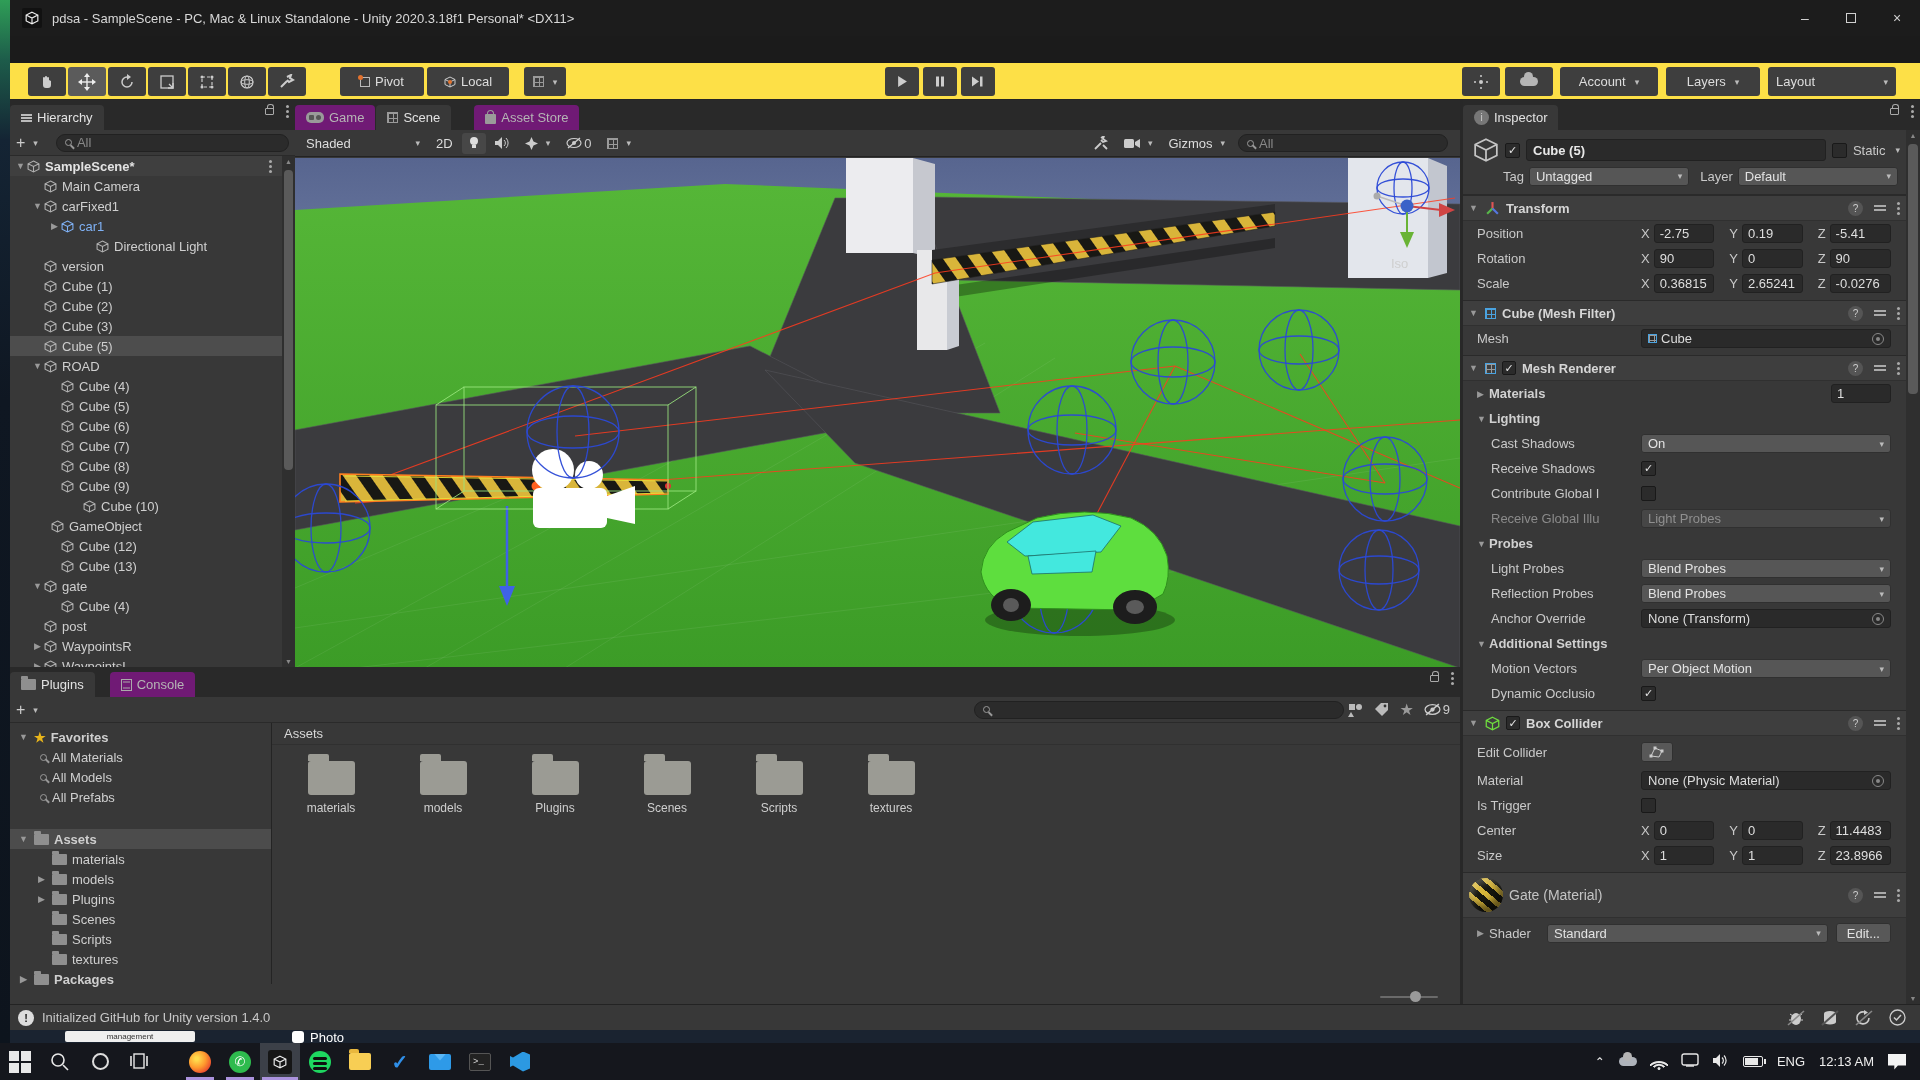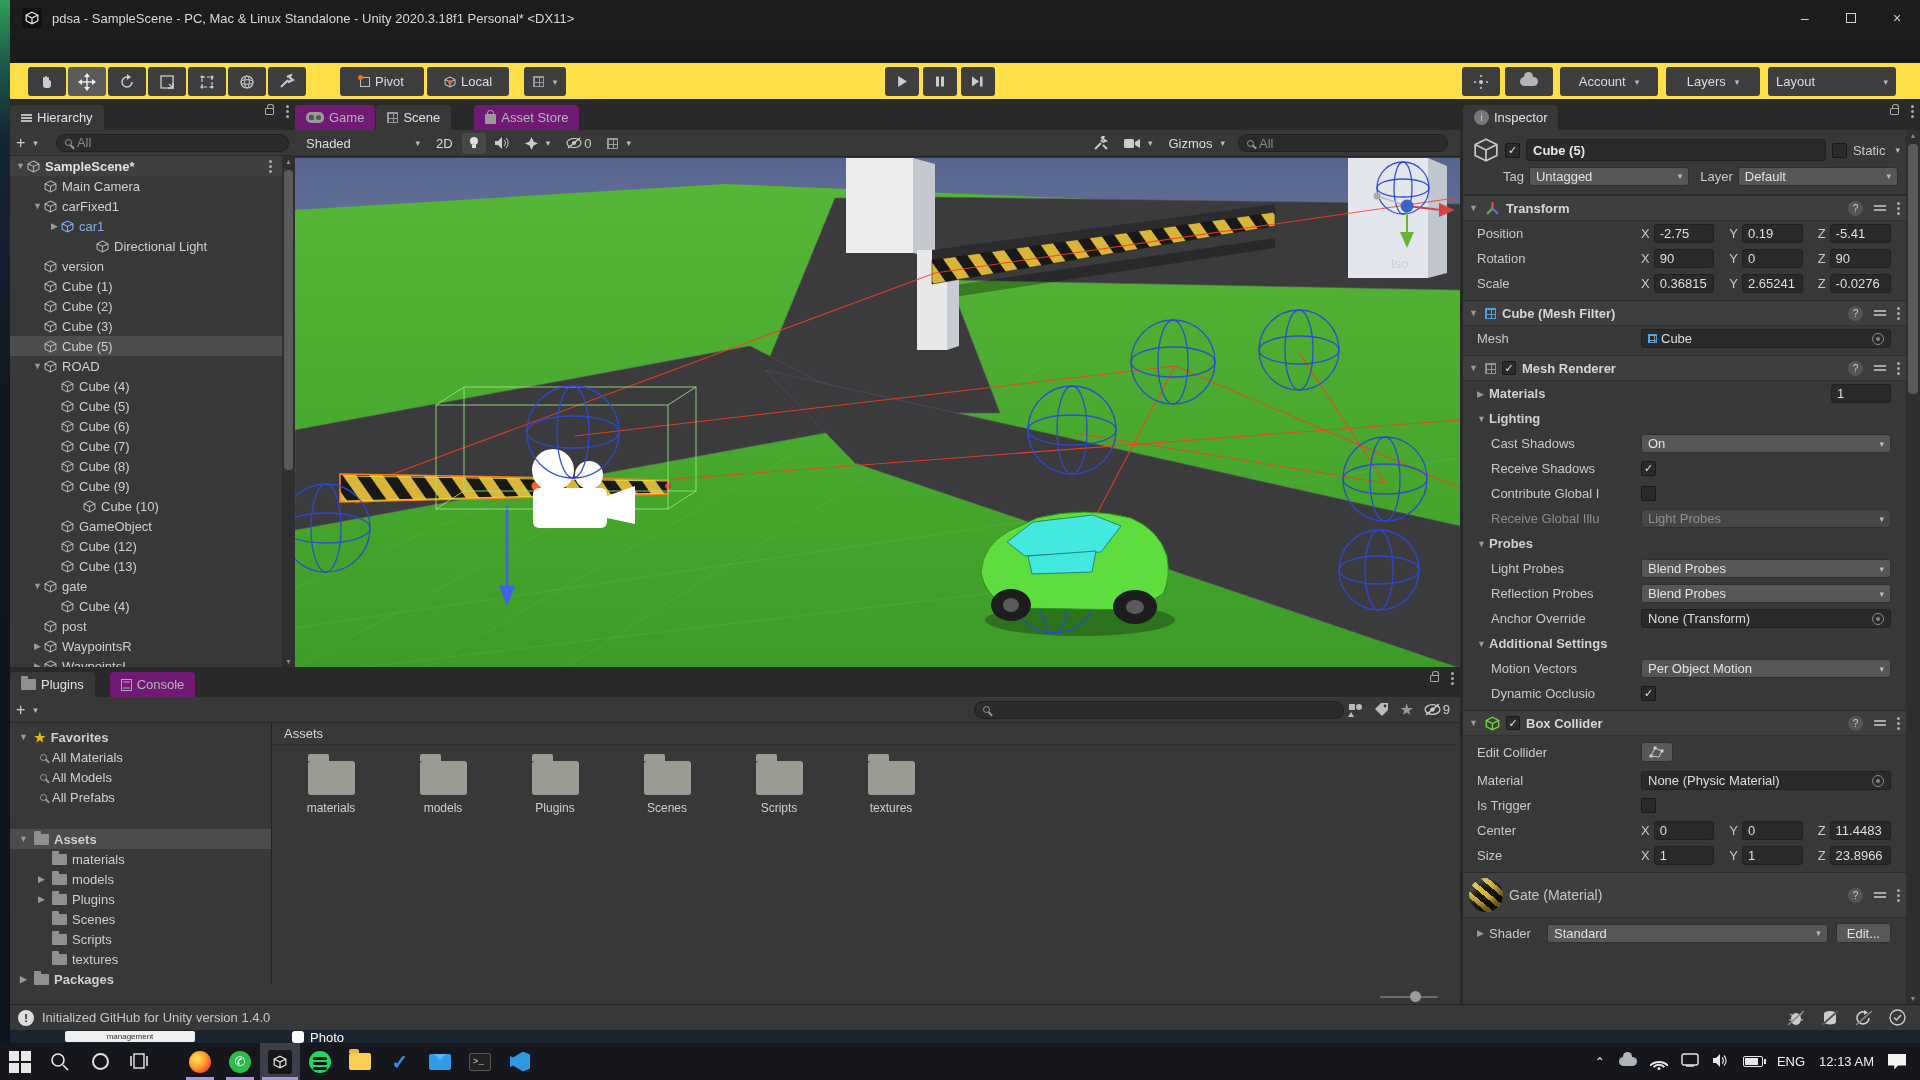--- a/index.html
+++ b/index.html
@@ -462,21 +462,21 @@
 
         </div>
         <div class="hrow" style="padding-left: 60px;">
           <span class="arrow"></span>
           <svg class="cube" width="13" height="13" viewBox="0 0 12 12">
             <path d="M6 1 L11 3.5 V8.5 L6 11 L1 8.5 V3.5 Z M1 3.5 L6 6 L11 3.5 M6 6 V11" fill="none" stroke="#b0b0b0"></path>
           </svg>
           <span class="hlabel">Cube (10)</span>
 
         </div>
-        <div class="hrow" style="padding-left: 38px;">
+        <div class="hrow" style="padding-left: 28px;">
           <span class="arrow"></span>
           <svg class="cube" width="13" height="13" viewBox="0 0 12 12">
             <path d="M6 1 L11 3.5 V8.5 L6 11 L1 8.5 V3.5 Z M1 3.5 L6 6 L11 3.5 M6 6 V11" fill="none" stroke="#b0b0b0"></path>
           </svg>
           <span class="hlabel">GameObject</span>
 
         </div>
         <div class="hrow" style="padding-left: 38px;">
           <span class="arrow"></span>
           <svg class="cube" width="13" height="13" viewBox="0 0 12 12">

